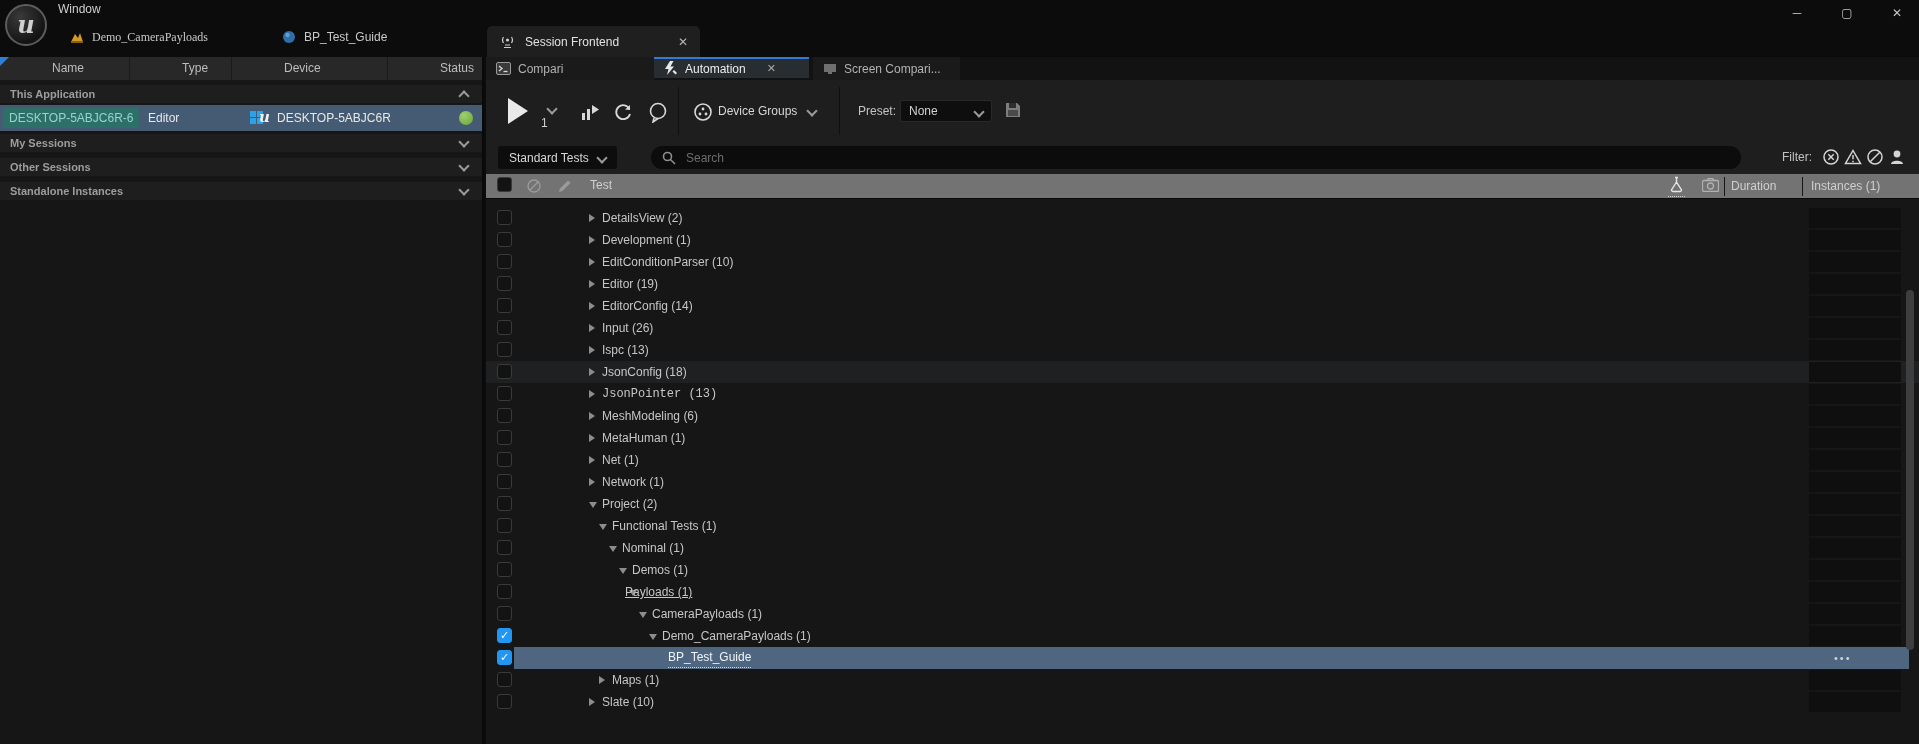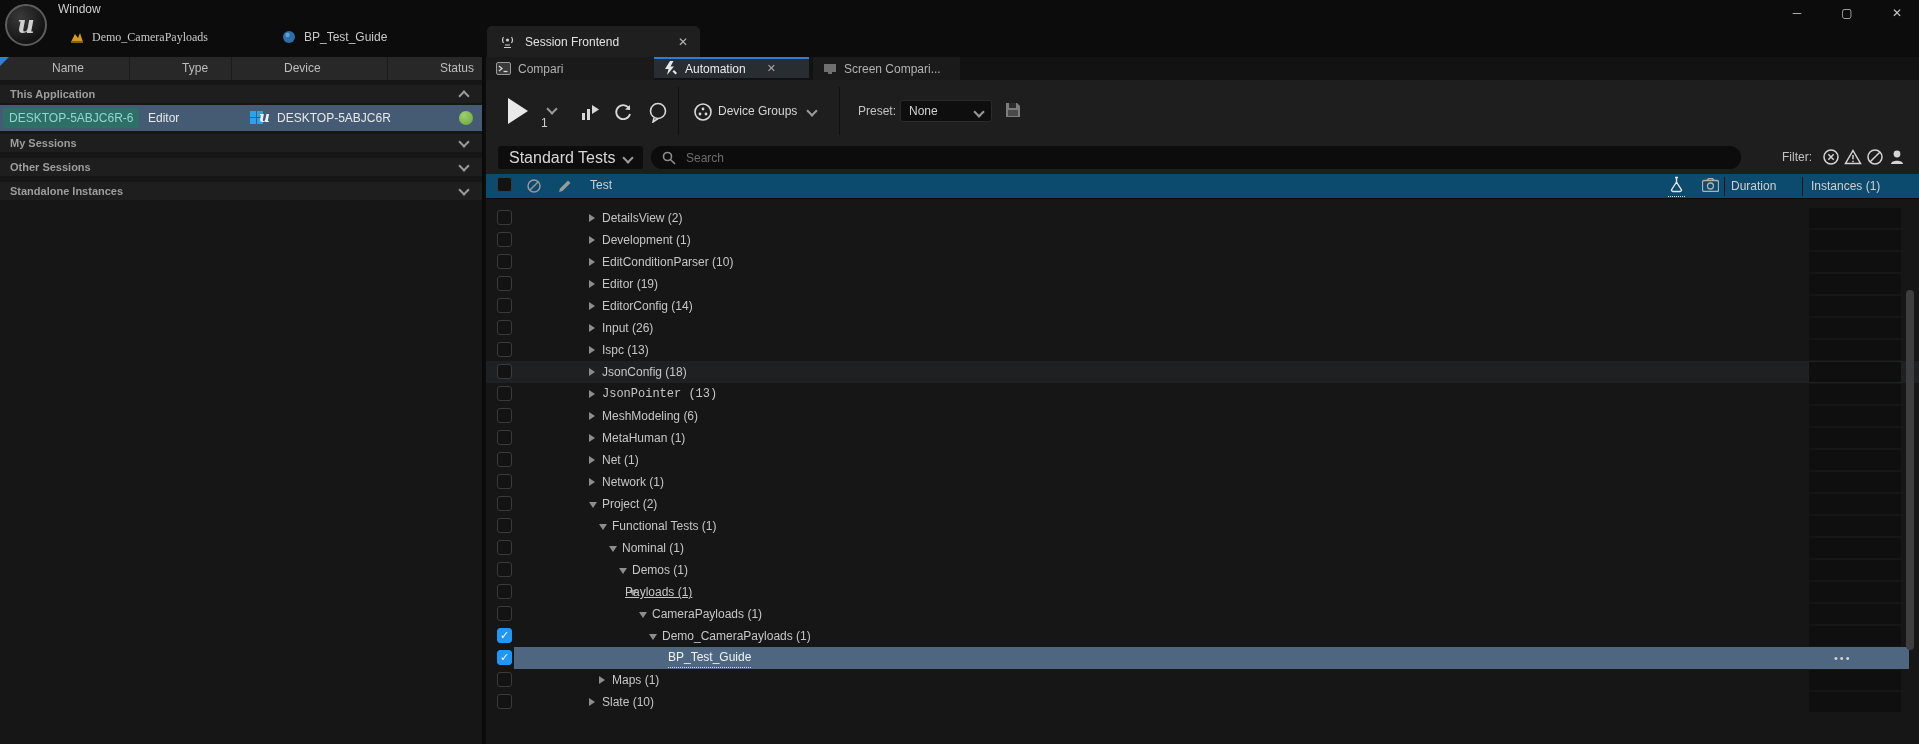--- a/index.html
+++ b/index.html
@@ -69,30 +69,30 @@
   #dg-chevron{position:absolute;left:322px;top:27px;}
   #preset-label{position:absolute;left:372px;top:24px;font-size:12px;color:#c4c4c4;}
   #preset-box{position:absolute;left:414px;top:20px;width:92px;height:22px;background:#0e0e0e;
               border:1px solid #2a2a2a;border-radius:3px;box-sizing:border-box;color:#d2d2d2;
               font-size:12px;line-height:20px;padding-left:8px;}
   #preset-box .chev{position:absolute;right:8px;top:7px;}
   #save-icon{left:518px;color:#7d7d7d;}
   
   #filterbar{position:absolute;left:0;top:85px;width:1433px;height:32px;background:#1e1e1e;}
   #tests-filter{position:absolute;left:12px;top:4px;height:23px;background:#0d0d0d;border-radius:3px;
-                display:flex;align-items:center;gap:9px;padding:0 11px;font-size:16px;color:#d8d8d8;}
+                display:flex;align-items:center;gap:9px;padding:0 11px;font-size:12px;color:#d8d8d8;}
   #searchbox{position:absolute;left:165px;top:4px;width:1090px;height:23px;background:#0c0c0c;
              border-radius:12px;display:flex;align-items:center;gap:8px;padding:0 11px;box-sizing:border-box;}
   #searchbox input{background:transparent;border:none;outline:none;color:#bdbdbd;font-size:12px;width:100%;
                    font-family:"Liberation Sans",sans-serif;}
   #searchbox input::placeholder{color:#6d6d6d;}
   #filter-label{position:absolute;left:1296px;top:8px;font-size:12px;color:#c2c2c2;}
   .filt-icon{position:absolute;top:6px;width:18px;height:18px;color:#d4d4d4;}
   
-  #listheader{position:absolute;left:0;top:117px;width:1433px;height:25px;background:#0c4a6e;
+  #listheader{position:absolute;left:0;top:117px;width:1433px;height:25px;background:#737373;
               border-bottom:1px solid #0b0b0b;box-sizing:border-box;font-size:12px;color:#cfcfcf;}
   .hdr-sep{position:absolute;top:3px;width:1px;height:19px;background:#161616;}
   
   .cb{position:absolute;left:11px;top:3px;width:15px;height:15px;background:#131313;
       border:1px solid #3a3a3a;border-radius:3px;box-sizing:border-box;color:#fff;
       font-size:11px;line-height:13px;text-align:center;}
   .cb.on{background:#2196f3;border-color:#2196f3;}
   
   #tree{position:absolute;left:0;top:142px;width:1433px;height:545px;background:#161616;
         padding-top:8px;box-sizing:border-box;}

